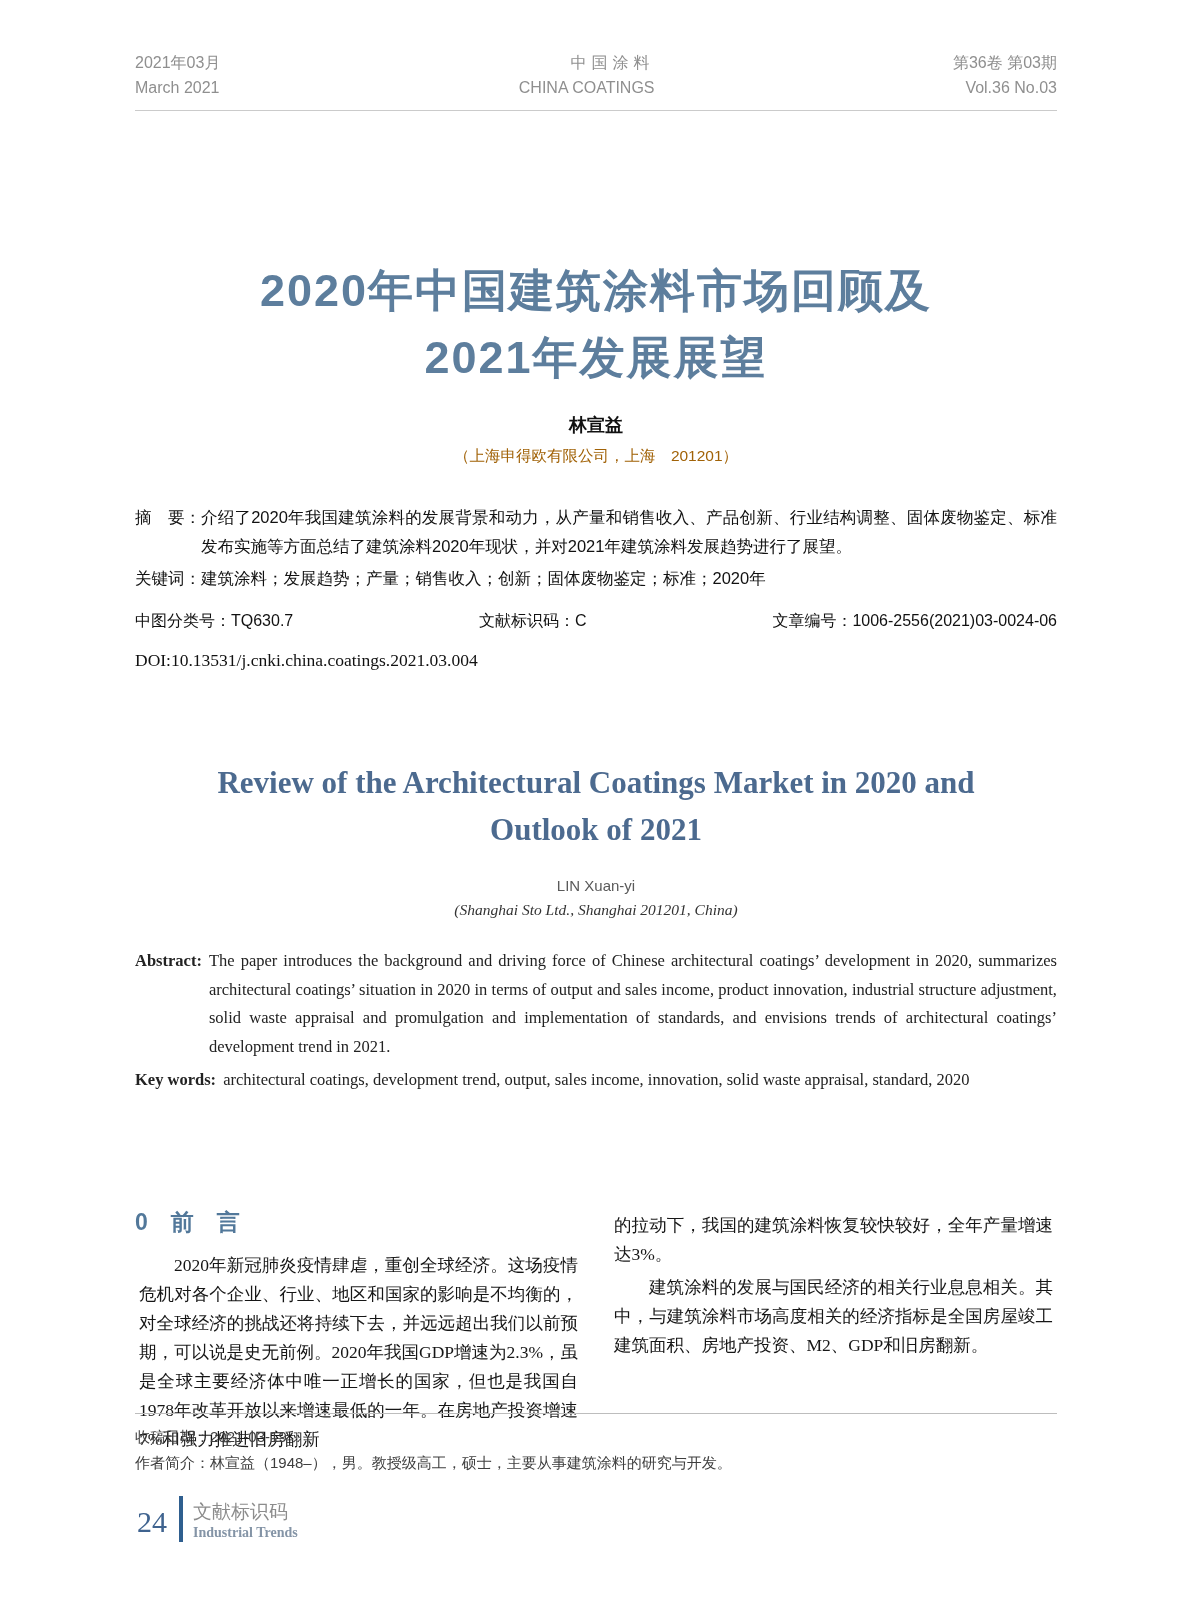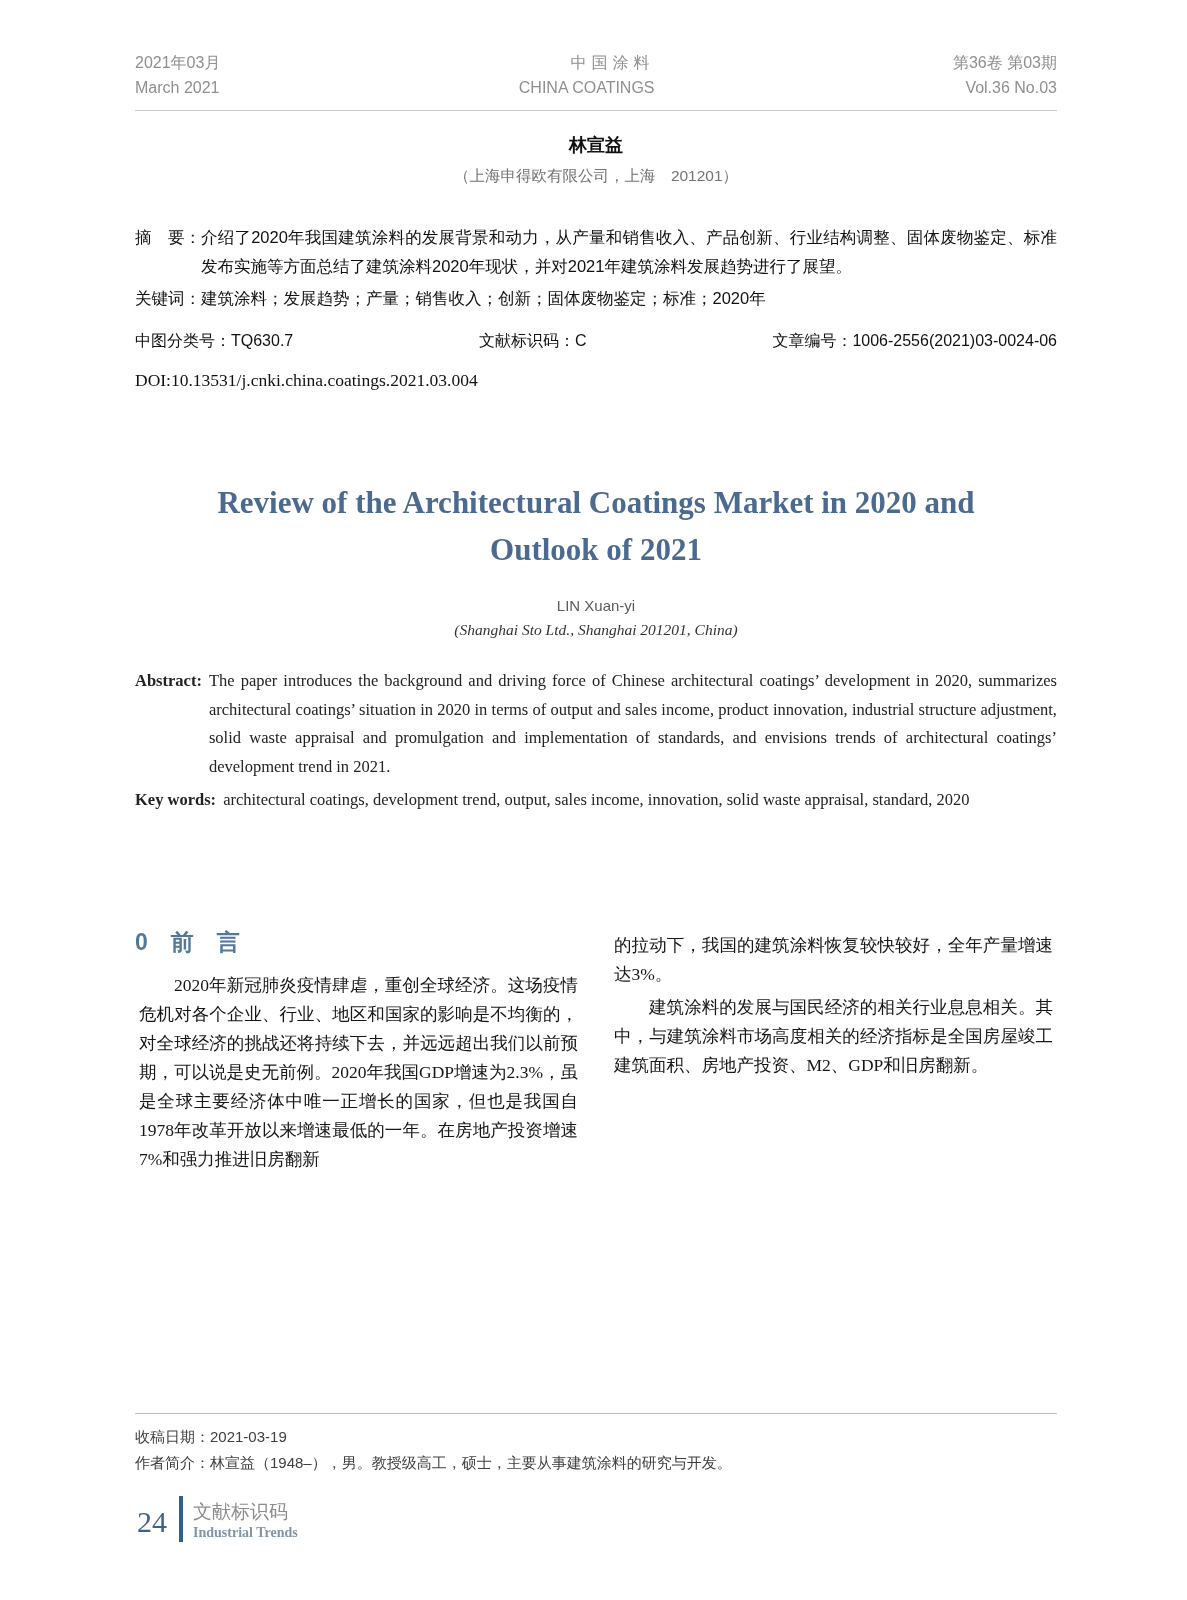--- a/index.html
+++ b/index.html
@@ -25,21 +25,21 @@
   .header-cell.right{text-align:right;}
   .journal-cn{letter-spacing:5px;}
 
   
   .title-cn{
     margin-top:146px;text-align:center;
     color:#5d7e9d;font-weight:bold;
     font-size:45px;line-height:67px;letter-spacing:2px;
   }
   .author-cn{margin-top:22px;text-align:center;font-size:18px;font-weight:bold;color:#111;}
-  .affil-cn{margin-top:9px;text-align:center;font-size:15.5px;color:#737373;}
+  .affil-cn{margin-top:9px;text-align:center;font-size:15.5px;color:#a16207;}
 
   
   .meta{margin-top:36px;font-size:16.5px;line-height:29px;color:#111;}
   .hang{display:flex;}
   .hang .label{white-space:nowrap;}
   .hang .text{flex:1;text-align:justify;}
   .kw-cn{margin-top:3px;}
   .meta-row{display:flex;justify-content:space-between;margin-top:13px;font-size:16px;color:#111;}
   .doi-line{margin-top:11px;font-family:"Liberation Serif",serif;font-size:17.5px;color:#111;}
 
@@ -101,20 +101,24 @@
       <div class="header-cell center">
         <div class="journal-cn">中国涂料</div>
         <div>CHINA COATINGS</div>
       </div>
       <div class="header-cell right">
         <div>第36卷 第03期</div>
         <div>Vol.36  No.03</div>
       </div>
     </div>
 
+    <div class="title-cn">
+      <div>2020年中国建筑涂料市场回顾及</div>
+      <div>2021年发展展望</div>
+    </div>
     <div class="author-cn">林宣益</div>
     <div class="affil-cn">（上海申得欧有限公司，上海　201201）</div>
 
     <div class="meta">
       <div class="hang">
         <span class="label">摘　要：</span>
         <span class="text">介绍了2020年我国建筑涂料的发展背景和动力，从产量和销售收入、产品创新、行业结构调整、固体废物鉴定、标准发布实施等方面总结了建筑涂料2020年现状，并对2021年建筑涂料发展趋势进行了展望。</span>
       </div>
       <div class="hang kw-cn">
         <span class="label">关键词：</span>

